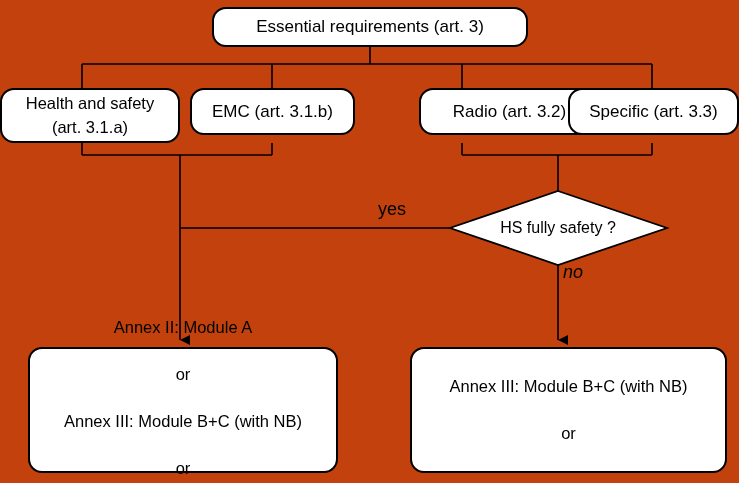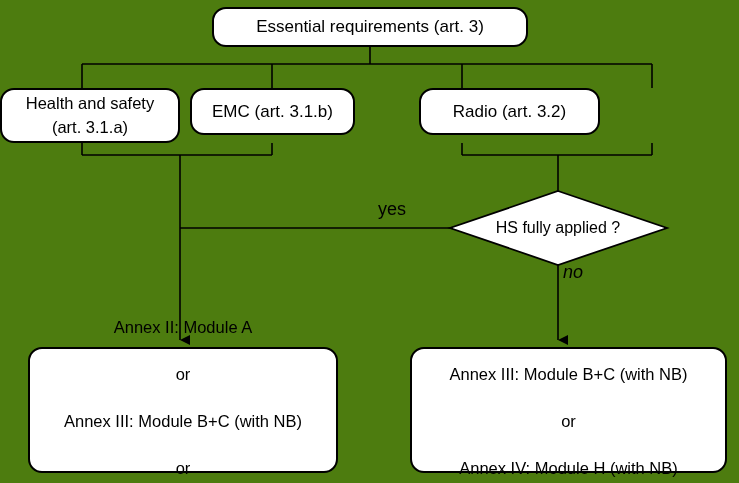--- a/index.html
+++ b/index.html
@@ -7,21 +7,21 @@
     padding: 0;
     background: #ffffff;
   }
   body {
     font-family: "Liberation Sans", sans-serif;
   }
   #canvas {
     position: relative;
     width: 739px;
     height: 483px;
-    background: #4d7c0f;
+    background: #c2410c;
     overflow: hidden;
   }
   #wires {
     position: absolute;
     left: 0;
     top: 0;
     width: 739px;
     height: 483px;
   }
   .node {
@@ -119,38 +119,40 @@
   </div>
 
   <div class="node" style="left:190px; top:88px; width:165px; height:47px;align-items:center;">
     <span class="txt">EMC (art. 3.1.b)</span>
   </div>
 
   <div class="node" style="left:379px; top:88px; width:181px; height:47px;margin-left:40px;">
     <span class="txt">Radio (art. 3.2)</span>
   </div>
 
+  <div class="node" style="left:568px; top:88px; width:171px; height:47px;">
+    <span class="txt">Specific (art. 3.3)</span>
+  </div>
 
-  <div class="diamond-label" style="left:478px; top:219px; width:160px;">HS fully applied ?</div>
+  <div class="diamond-label" style="left:478px; top:219px; width:160px;">HS fully safety ?</div>
 
   <div class="edge-label" style="left:378px; top:199px;">yes</div>
 
   <div class="edge-label" style="left:563px; top:262px;font-style:italic;">no</div>
 
   <div class="node multiline" style="left:28px; top:347px; width:310px; height:126px;">
     <span class="txt">
       <span>Annex II: Module A</span><br>
       <span class="ital">or</span><br>
       <span>Annex III: Module B+C (with NB)</span><br>
       <span class="ital">or</span><br>
       
     </span>
   </div>
 
   <div class="node multiline" style="left:410px; top:347px; width:317px; height:126px;">
     <span class="txt">
       <span>Annex III: Module B+C (with NB)</span><br>
       <span class="ital">or</span><br>
-      <span>Annex IV: Module H (with NB)</span>
     </span>
   </div>
 
 </div>
 
 </body></html>

